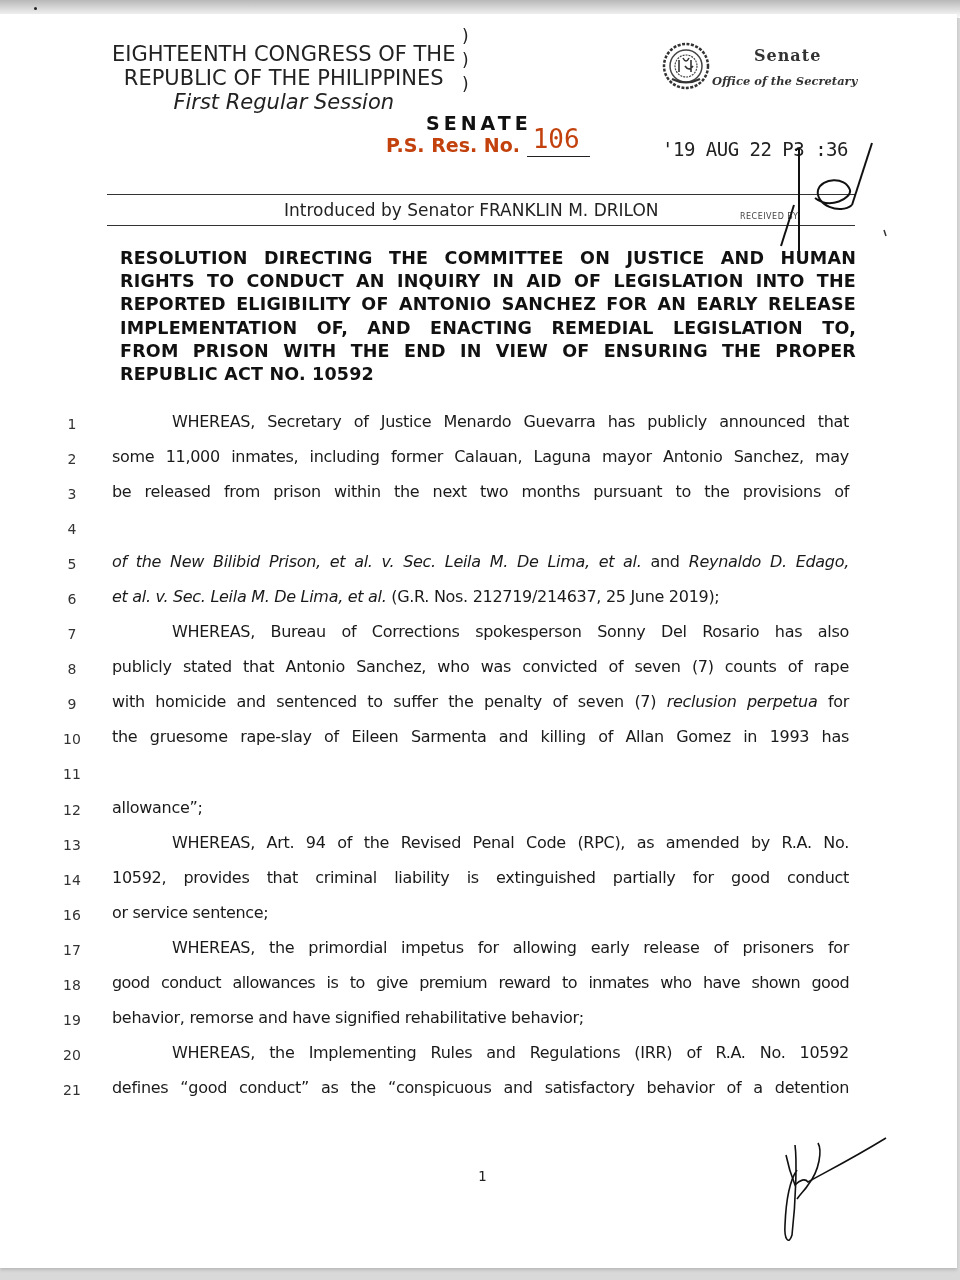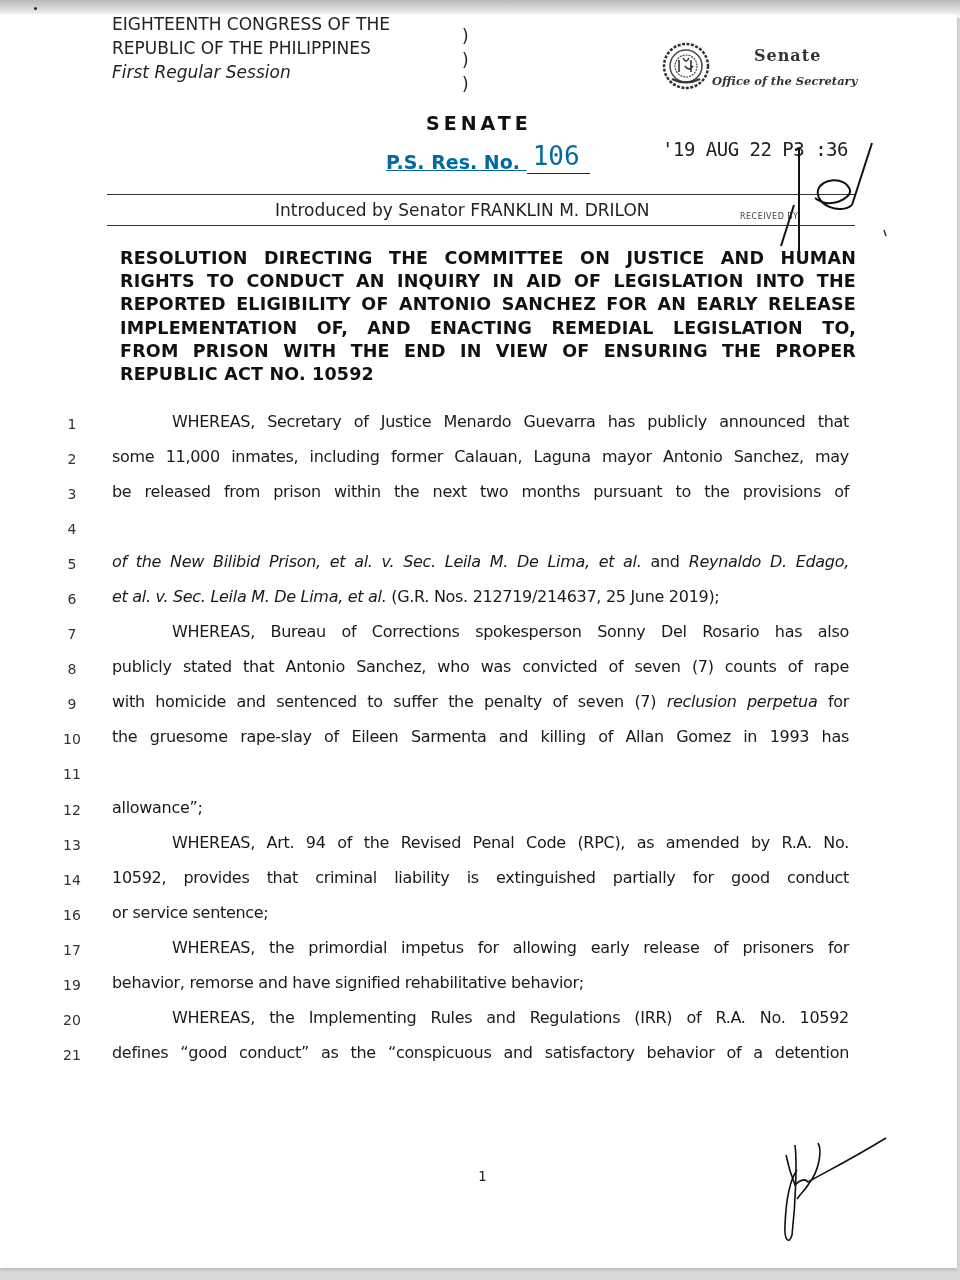--- a/index.html
+++ b/index.html
@@ -34,24 +34,25 @@
       position: absolute;
       left: 34px; top: 7px;
       width: 3px; height: 3px;
       background: #222;
       border-radius: 50%;
     }
     
     .congress {
       position: absolute;
       left: 112px;
-      top: 12px;
-      font-size: 17px;
+      top: 42px;
+      font-size: 21px;
       line-height: 24px;
       color: #222;
+      text-align: center;
     }
     .congress .line { display: block; white-space: nowrap; }
     .congress .italic { font-style: italic; }
     .parens {
       position: absolute;
       left: 462px;
       top: 24px;
       font-size: 17px;
       line-height: 24px;
       color: #222;
@@ -98,26 +99,25 @@
       left: 426px;
       top: 112px;
       font-size: 19px;
       font-weight: bold;
       letter-spacing: 4px;
       color: #111;
     }
     .res-no {
       position: absolute;
       left: 386px;
-      top: 145px;
+      top: 128px;
       font-size: 19px;
       font-weight: bold;
-      color: #0369a1;
-      white-space: nowrap;
-      text-decoration: underline;
+      color: #c2410c;
+      white-space: nowrap;
     }
     .res-no .num {
       display: inline-block;
       font-family: "DejaVu Sans Mono", monospace;
       font-weight: normal;
       font-size: 26px;
       padding: 0 10px 2px 6px;
       border-bottom: 1.5px solid #222;
       position: relative;
       top: -4px;
@@ -135,21 +135,21 @@
 
     .rule {
       position: absolute;
       left: 107px;
       width: 748px;
       height: 1px;
       background: #333;
     }
     .introduced {
       position: absolute;
-      left: 275px;
+      left: 284px;
       top: 200px;
       font-size: 17px;
       color: #222;
       white-space: nowrap;
     }
     .received {
       position: absolute;
       left: 740px;
       top: 212px;
       font-size: 8px;
@@ -349,20 +349,24 @@
   </div>
   <div class="bl">
     <span class="ln">16</span>
     <span class="tx left">or service sentence;</span>
   </div>
   <div class="bl">
     <span class="ln">17</span>
     <span class="tx indent">WHEREAS, the primordial impetus for allowing early release of prisoners for</span>
   </div>
   <div class="bl">
+    <span class="ln">18</span>
+    <span class="tx" style="letter-spacing:-0.6px;">good conduct allowances is to give premium reward to inmates who have shown good</span>
+  </div>
+  <div class="bl">
     <span class="ln">19</span>
     <span class="tx left">behavior, remorse and have signified rehabilitative behavior;</span>
   </div>
   <div class="bl">
     <span class="ln">20</span>
     <span class="tx indent">WHEREAS, the Implementing Rules and Regulations (IRR) of R.A. No. 10592</span>
   </div>
   <div class="bl">
     <span class="ln">21</span>
     <span class="tx">defines “good conduct” as the “conspicuous  and satisfactory behavior of a detention</span>

